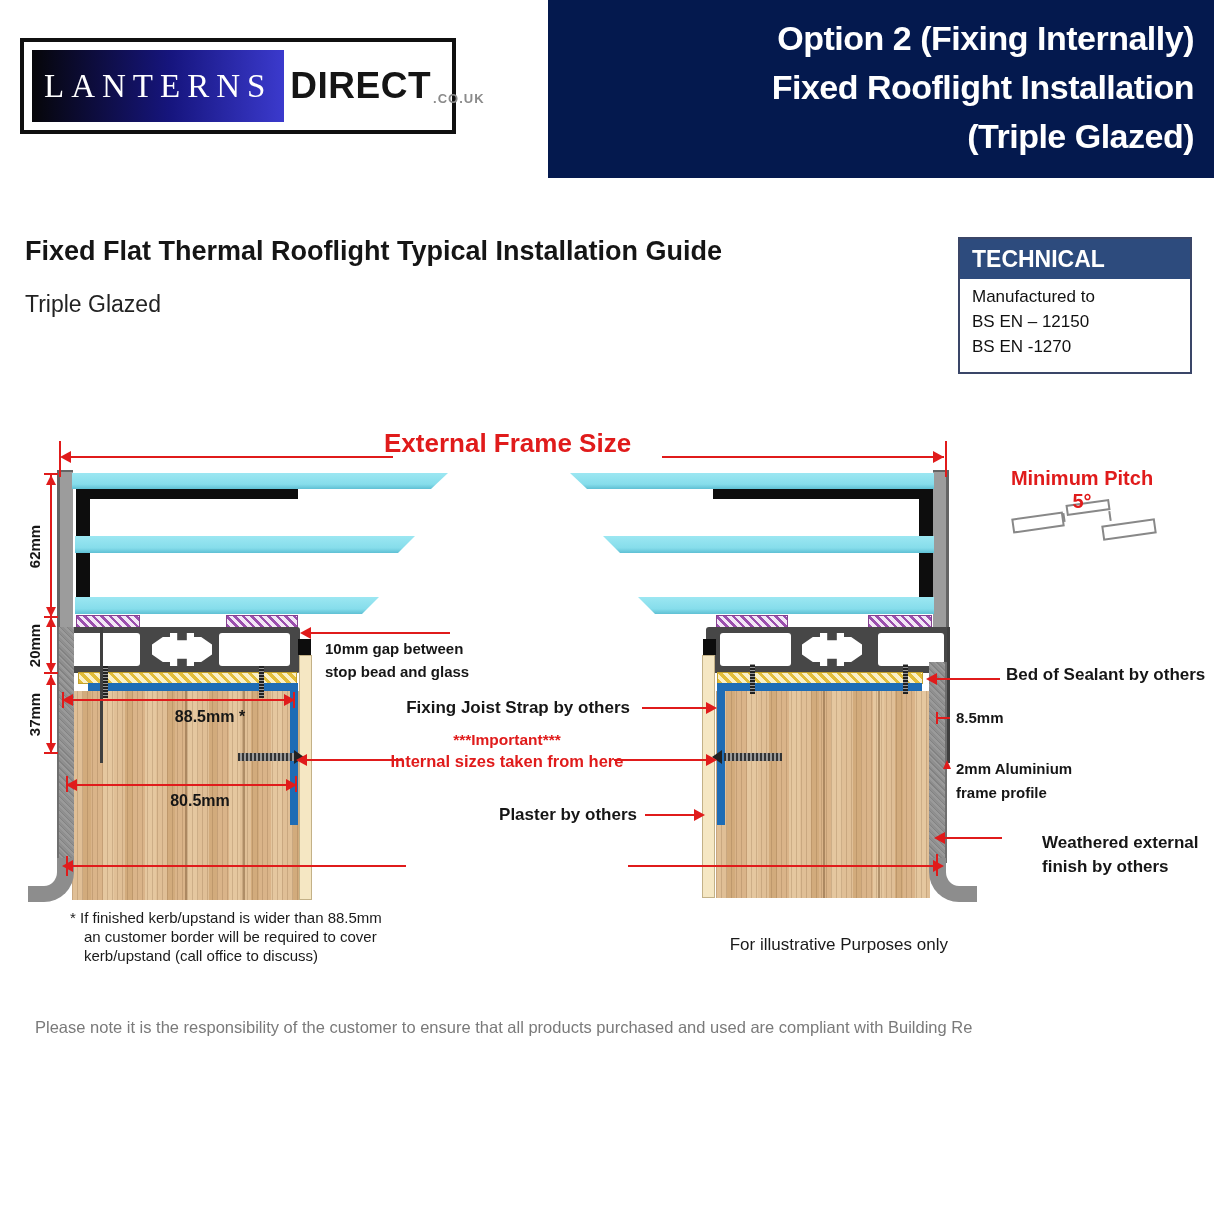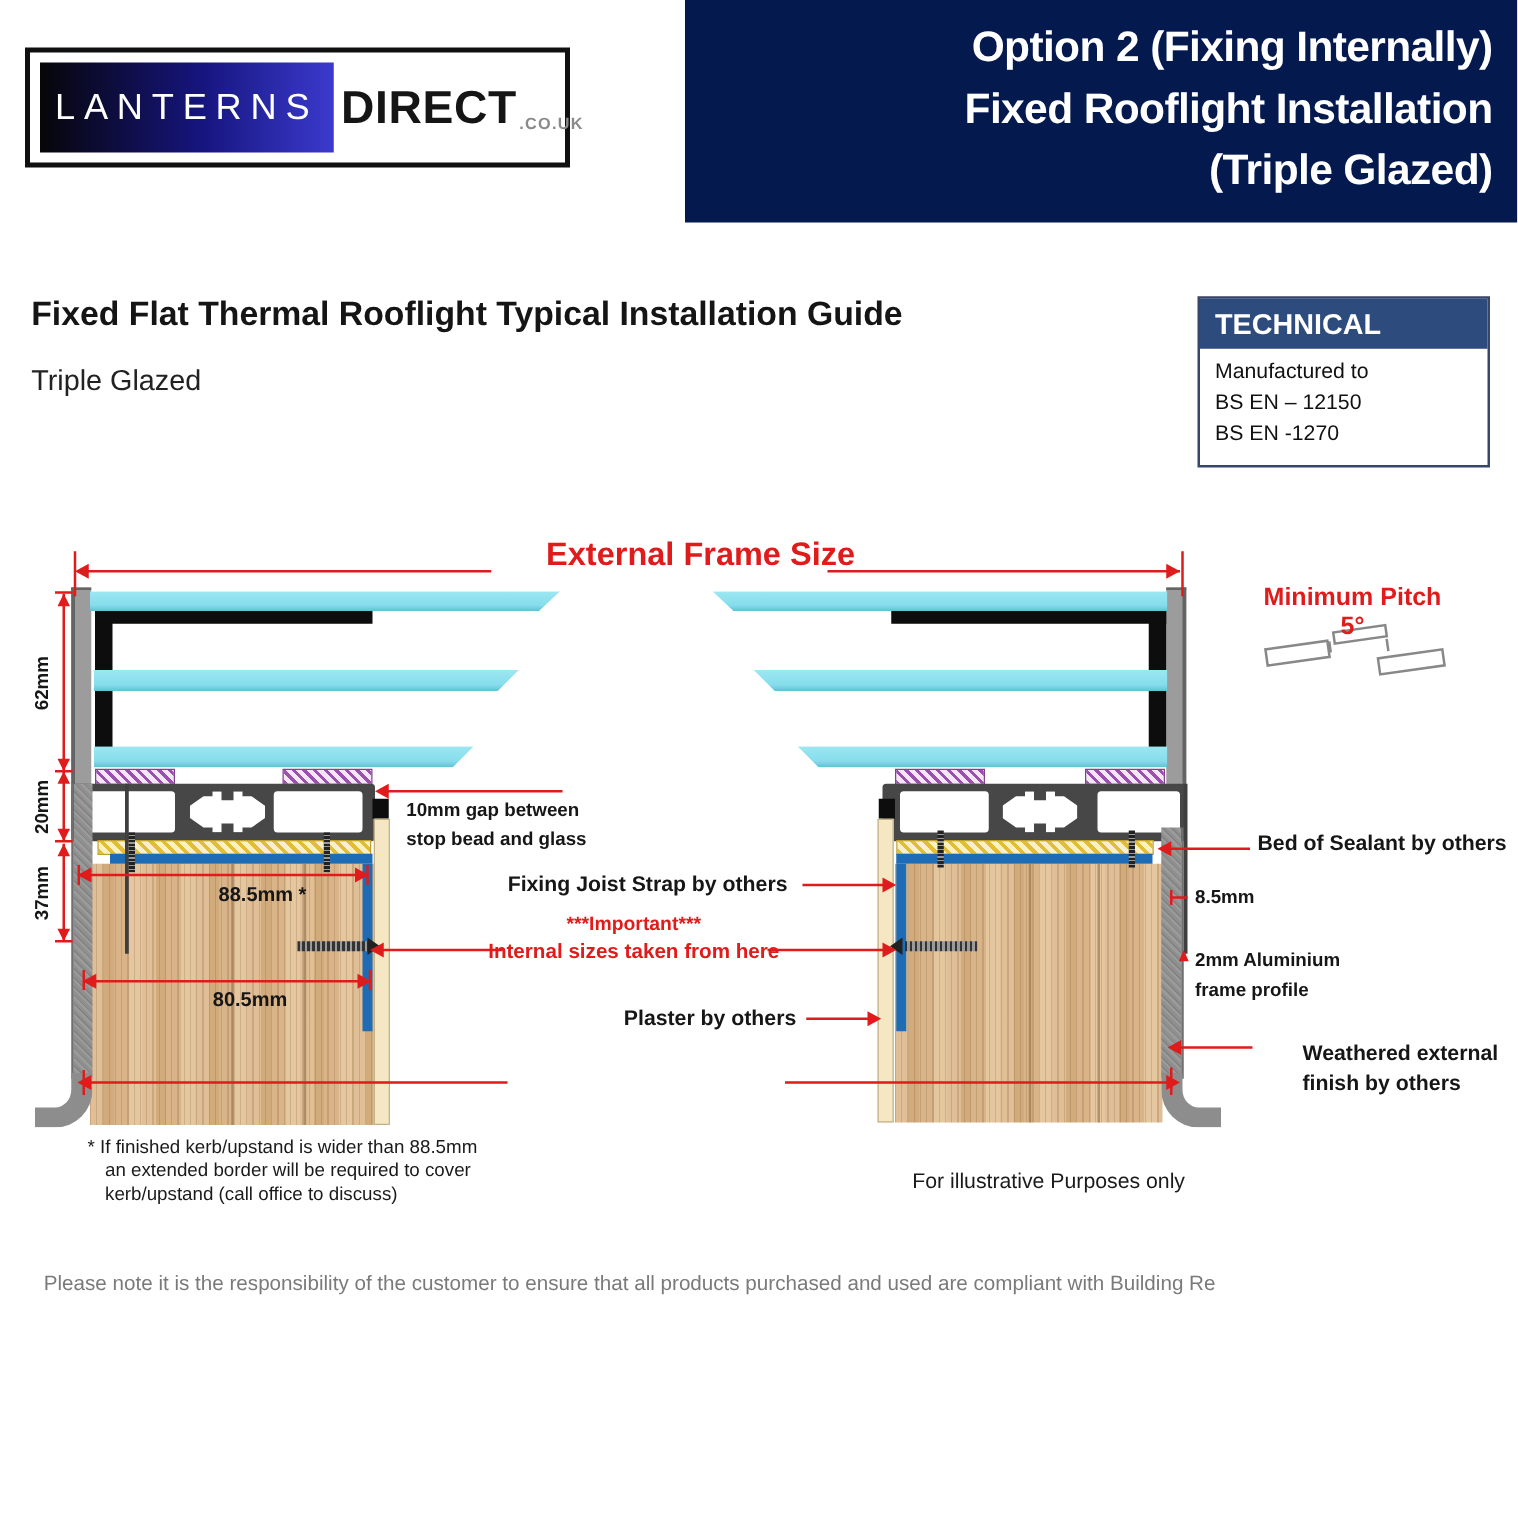--- a/index.html
+++ b/index.html
@@ -9,21 +9,21 @@
 
   
   .banner{position:absolute;left:548px;top:0;width:666px;height:178px;background:#04194e;
           color:#fff;text-align:right;padding:14px 20px 0 0;box-sizing:border-box;}
   .banner div{font-size:34px;font-weight:700;line-height:49px;letter-spacing:-0.5px;}
 
   .logo-box{position:absolute;left:20px;top:38px;width:436px;height:96px;background:#fff;
             border:4px solid #101010;box-sizing:border-box;display:flex;align-items:center;padding:0 8px 0 8px;}
   .logo-grad{background:linear-gradient(90deg,#060609 0%,#16157e 55%,#3b3acd 100%);
              height:72px;display:flex;align-items:center;padding:0 12px;}
-  .logo-grad span{color:#fff;font-size:29px;font-weight:400;letter-spacing:7px;}
+  .logo-grad span{color:#fff;font-size:33px;font-weight:400;letter-spacing:7px;font-family:Liberation Serif, serif;}
   .logo-direct{color:#151515;font-size:37px;font-weight:700;margin-left:6px;letter-spacing:0.5px;}
   .logo-tld{color:#8a8a8a;font-size:13px;font-weight:700;align-self:flex-end;margin:0 0 24px 2px;letter-spacing:1px;}
 
   .title{position:absolute;left:25px;top:236px;font-size:27px;font-weight:700;color:#151515;}
   .subtitle{position:absolute;left:25px;top:291px;font-size:23px;color:#222;text-align:right;}
 
   .tech-box{position:absolute;left:958px;top:237px;width:234px;height:137px;border:2px solid #3a4668;
             box-sizing:border-box;background:#fff;}
   .tech-head{height:40px;background:#2d4b7d;color:#fff;font-size:23px;font-weight:700;
              line-height:40px;padding-left:12px;}
@@ -104,21 +104,21 @@
 
   <div class="tech-box">
     <div class="tech-head">TECHNICAL</div>
     <div class="tech-body">
       <div>Manufactured to</div>
       <div>BS EN – 12150</div>
       <div>BS EN -1270</div>
     </div>
   </div>
 
-  <div class="redlbl" style="left:384px;top:428px;width:300px;text-align:right;font-size:26px;">External Frame Size</div>
+  <div class="redlbl" style="left:384px;top:428px;width:300px;text-align:left;font-size:26px;">External Frame Size</div>
   <div class="rl-v" style="left:59px;top:441px;height:36px;"></div>
   <div class="rl-v" style="left:945px;top:441px;height:36px;"></div>
   <div class="rl-h" style="left:62px;top:456px;width:331px;"></div>
   <div class="rl-h" style="left:662px;top:456px;width:282px;"></div>
   <div class="tri tri-l" style="left:60px;top:451px;"></div>
   <div class="tri tri-r" style="left:933px;top:451px;"></div>
 
   <div class="graybar" style="left:57px;top:470px;width:16px;height:158px;border-left:3px solid #646464;border-top:2px solid #646464;box-sizing:border-box;"></div>
   <div class="blackpart" style="left:76px;top:486px;width:14px;height:112px;"></div>
   <div class="blackpart" style="left:76px;top:488px;width:222px;height:11px;"></div>
@@ -268,19 +268,19 @@
   <div>
     <div class="pitch-rect" style="left:1012px;top:515px;width:52px;height:15px;"></div>
     <div class="pitch-rect" style="left:1066px;top:502px;width:44px;height:11px;"></div>
     <div class="pitch-rect" style="left:1102px;top:522px;width:54px;height:15px;"></div>
     <div class="abs" style="left:1063px;top:513px;width:2px;height:9px;background:#888;transform:rotate(-8deg);"></div>
     <div class="abs" style="left:1109px;top:511px;width:2px;height:10px;background:#888;transform:rotate(-8deg);"></div>
   </div>
 
   <div class="note" style="left:70px;top:908px;width:340px;">
     <div>* If finished kerb/upstand is wider than 88.5mm</div>
-    <div style="margin-left:14px;">an extended border will be required to cover</div>
+    <div style="margin-left:14px;">an customer border will be required to cover</div>
     <div style="margin-left:14px;">kerb/upstand (call office to discuss)</div>
   </div>
   <div class="abs" style="left:728px;top:935px;width:220px;text-align:right;font-size:17px;color:#1a1a1a;">For illustrative Purposes only</div>
   <div class="abs" style="left:35px;top:1018px;font-size:16.5px;color:#7a7a7a;white-space:nowrap;">Please note it is the responsibility of the customer to ensure that all products purchased and used are compliant with Building Re</div>
 
 </div>
 
 </body></html>

